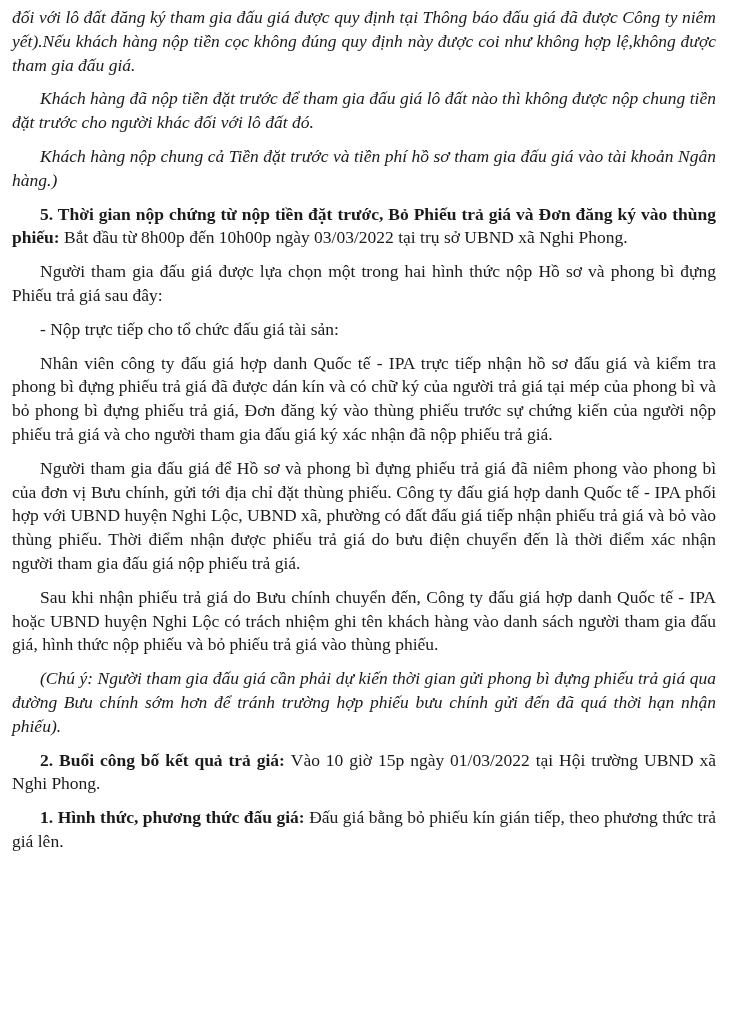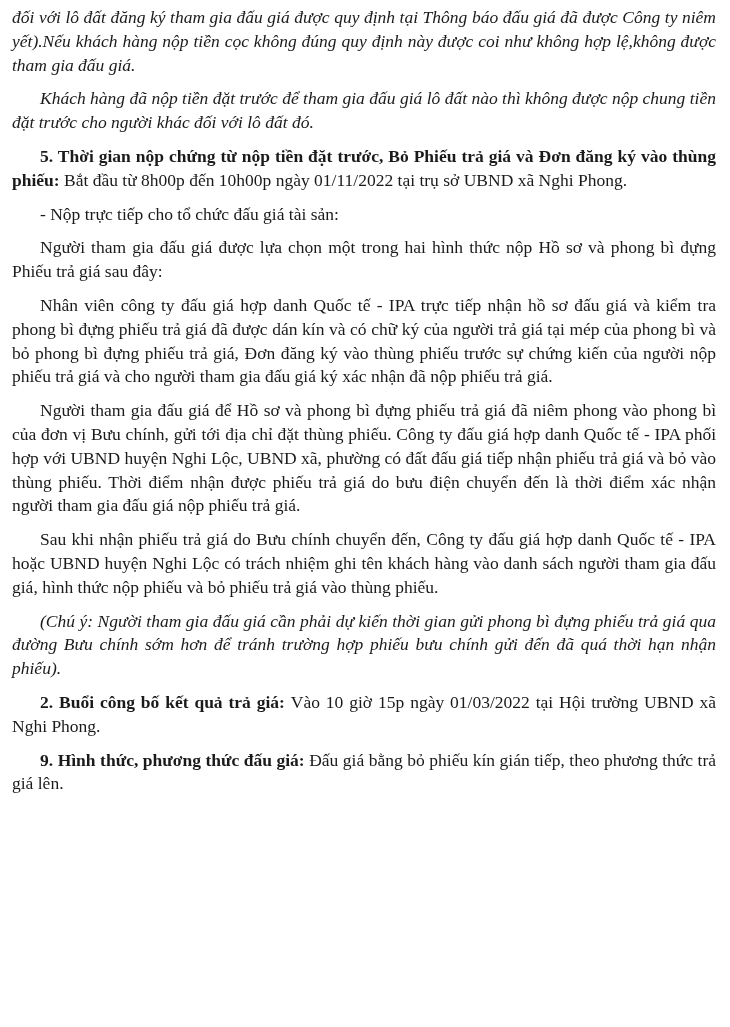--- a/index.html
+++ b/index.html
@@ -37,31 +37,34 @@
 <div class="page">
 
   <p class="no-indent">
     <span class="seg-italic">đối với lô đất đăng ký tham gia đấu giá được quy định tại Thông báo đấu giá đã được Công ty niêm yết).Nếu khách hàng nộp tiền cọc không đúng quy định này được coi như không hợp lệ,không được tham gia đấu giá.</span>
   </p>
 
   <p>
     <span class="seg-italic">Khách hàng đã nộp tiền đặt trước để tham gia đấu giá lô đất nào thì không được nộp chung tiền đặt trước cho người khác đối với lô đất đó.</span>
   </p>
 
+  <p>
+    <span class="seg-italic">Khách hàng nộp chung cả Tiền đặt trước và tiền phí hồ sơ tham gia đấu giá vào tài khoản Ngân hàng.)</span>
+  </p>
 
   <p>
-    <span class="seg-bold">5. Thời gian nộp chứng từ nộp tiền đặt trước, Bỏ Phiếu trả giá và Đơn đăng ký vào thùng phiếu: </span><span>Bắt đầu từ 8h00p đến 10h00p ngày 01/11/2022 tại trụ sở UBND xã Nghi Phong.</span>
+    <span class="seg-bold">5. Thời gian nộp chứng từ nộp tiền đặt trước, Bỏ Phiếu trả giá và Đơn đăng ký vào thùng phiếu: </span><span>Bắt đầu từ 8h00p đến 10h00p ngày 03/03/2022 tại trụ sở UBND xã Nghi Phong.</span>
+  </p>
+
+  <p>
+    <span>Người tham gia đấu giá được lựa chọn một trong hai hình thức nộp Hồ sơ và phong bì đựng Phiếu trả giá sau đây:</span>
   </p>
 
   <p>
     <span>- Nộp trực tiếp cho tổ chức đấu giá tài sản:</span>
-  </p>
-
-  <p>
-    <span>Người tham gia đấu giá được lựa chọn một trong hai hình thức nộp Hồ sơ và phong bì đựng Phiếu trả giá sau đây:</span>
   </p>
 
   <p>
     <span>Nhân viên công ty đấu giá hợp danh Quốc tế - IPA trực tiếp nhận hồ sơ đấu giá và kiểm tra phong bì đựng phiếu trả giá đã được dán kín và có chữ ký của người trả giá tại mép của phong bì và bỏ phong bì đựng phiếu trả giá, Đơn đăng ký vào thùng phiếu trước sự chứng kiến của người nộp phiếu trả giá và cho người tham gia đấu giá ký xác nhận đã nộp phiếu trả giá.</span>
   </p>
 
 
   <p>
     <span>Người tham gia đấu giá để Hồ sơ và phong bì đựng phiếu trả giá đã niêm phong vào phong bì của đơn vị Bưu chính, gửi tới địa chỉ đặt thùng phiếu. Công ty đấu giá hợp danh Quốc tế - IPA phối hợp với UBND huyện Nghi Lộc, UBND xã, phường có đất đấu giá tiếp nhận phiếu trả giá và bỏ vào thùng phiếu. Thời điểm nhận được phiếu trả giá do bưu điện chuyển đến là thời điểm xác nhận người tham gia đấu giá nộp phiếu trả giá.</span>
   </p>
@@ -73,16 +76,16 @@
 
   <p>
     <span class="seg-italic">(Chú ý: Người tham gia đấu giá cần phải dự kiến thời gian gửi phong bì đựng phiếu trả giá qua đường Bưu chính sớm hơn để tránh trường hợp phiếu bưu chính gửi đến đã quá thời hạn nhận phiếu).</span>
   </p>
 
   <p>
     <span class="seg-bold">2. Buổi công bố kết quả trả giá: </span><span>Vào 10 giờ 15p ngày 01/03/2022 tại Hội trường UBND xã Nghi Phong.</span>
   </p>
 
   <p>
-    <span class="seg-bold">9. Hình thức, phương thức đấu giá: </span><span>Đấu giá bằng bỏ phiếu kín gián tiếp, theo phương thức trả giá lên.</span>
+    <span class="seg-bold">1. Hình thức, phương thức đấu giá: </span><span>Đấu giá bằng bỏ phiếu kín gián tiếp, theo phương thức trả giá lên.</span>
   </p>
 
 </div>
 
 </body></html>

